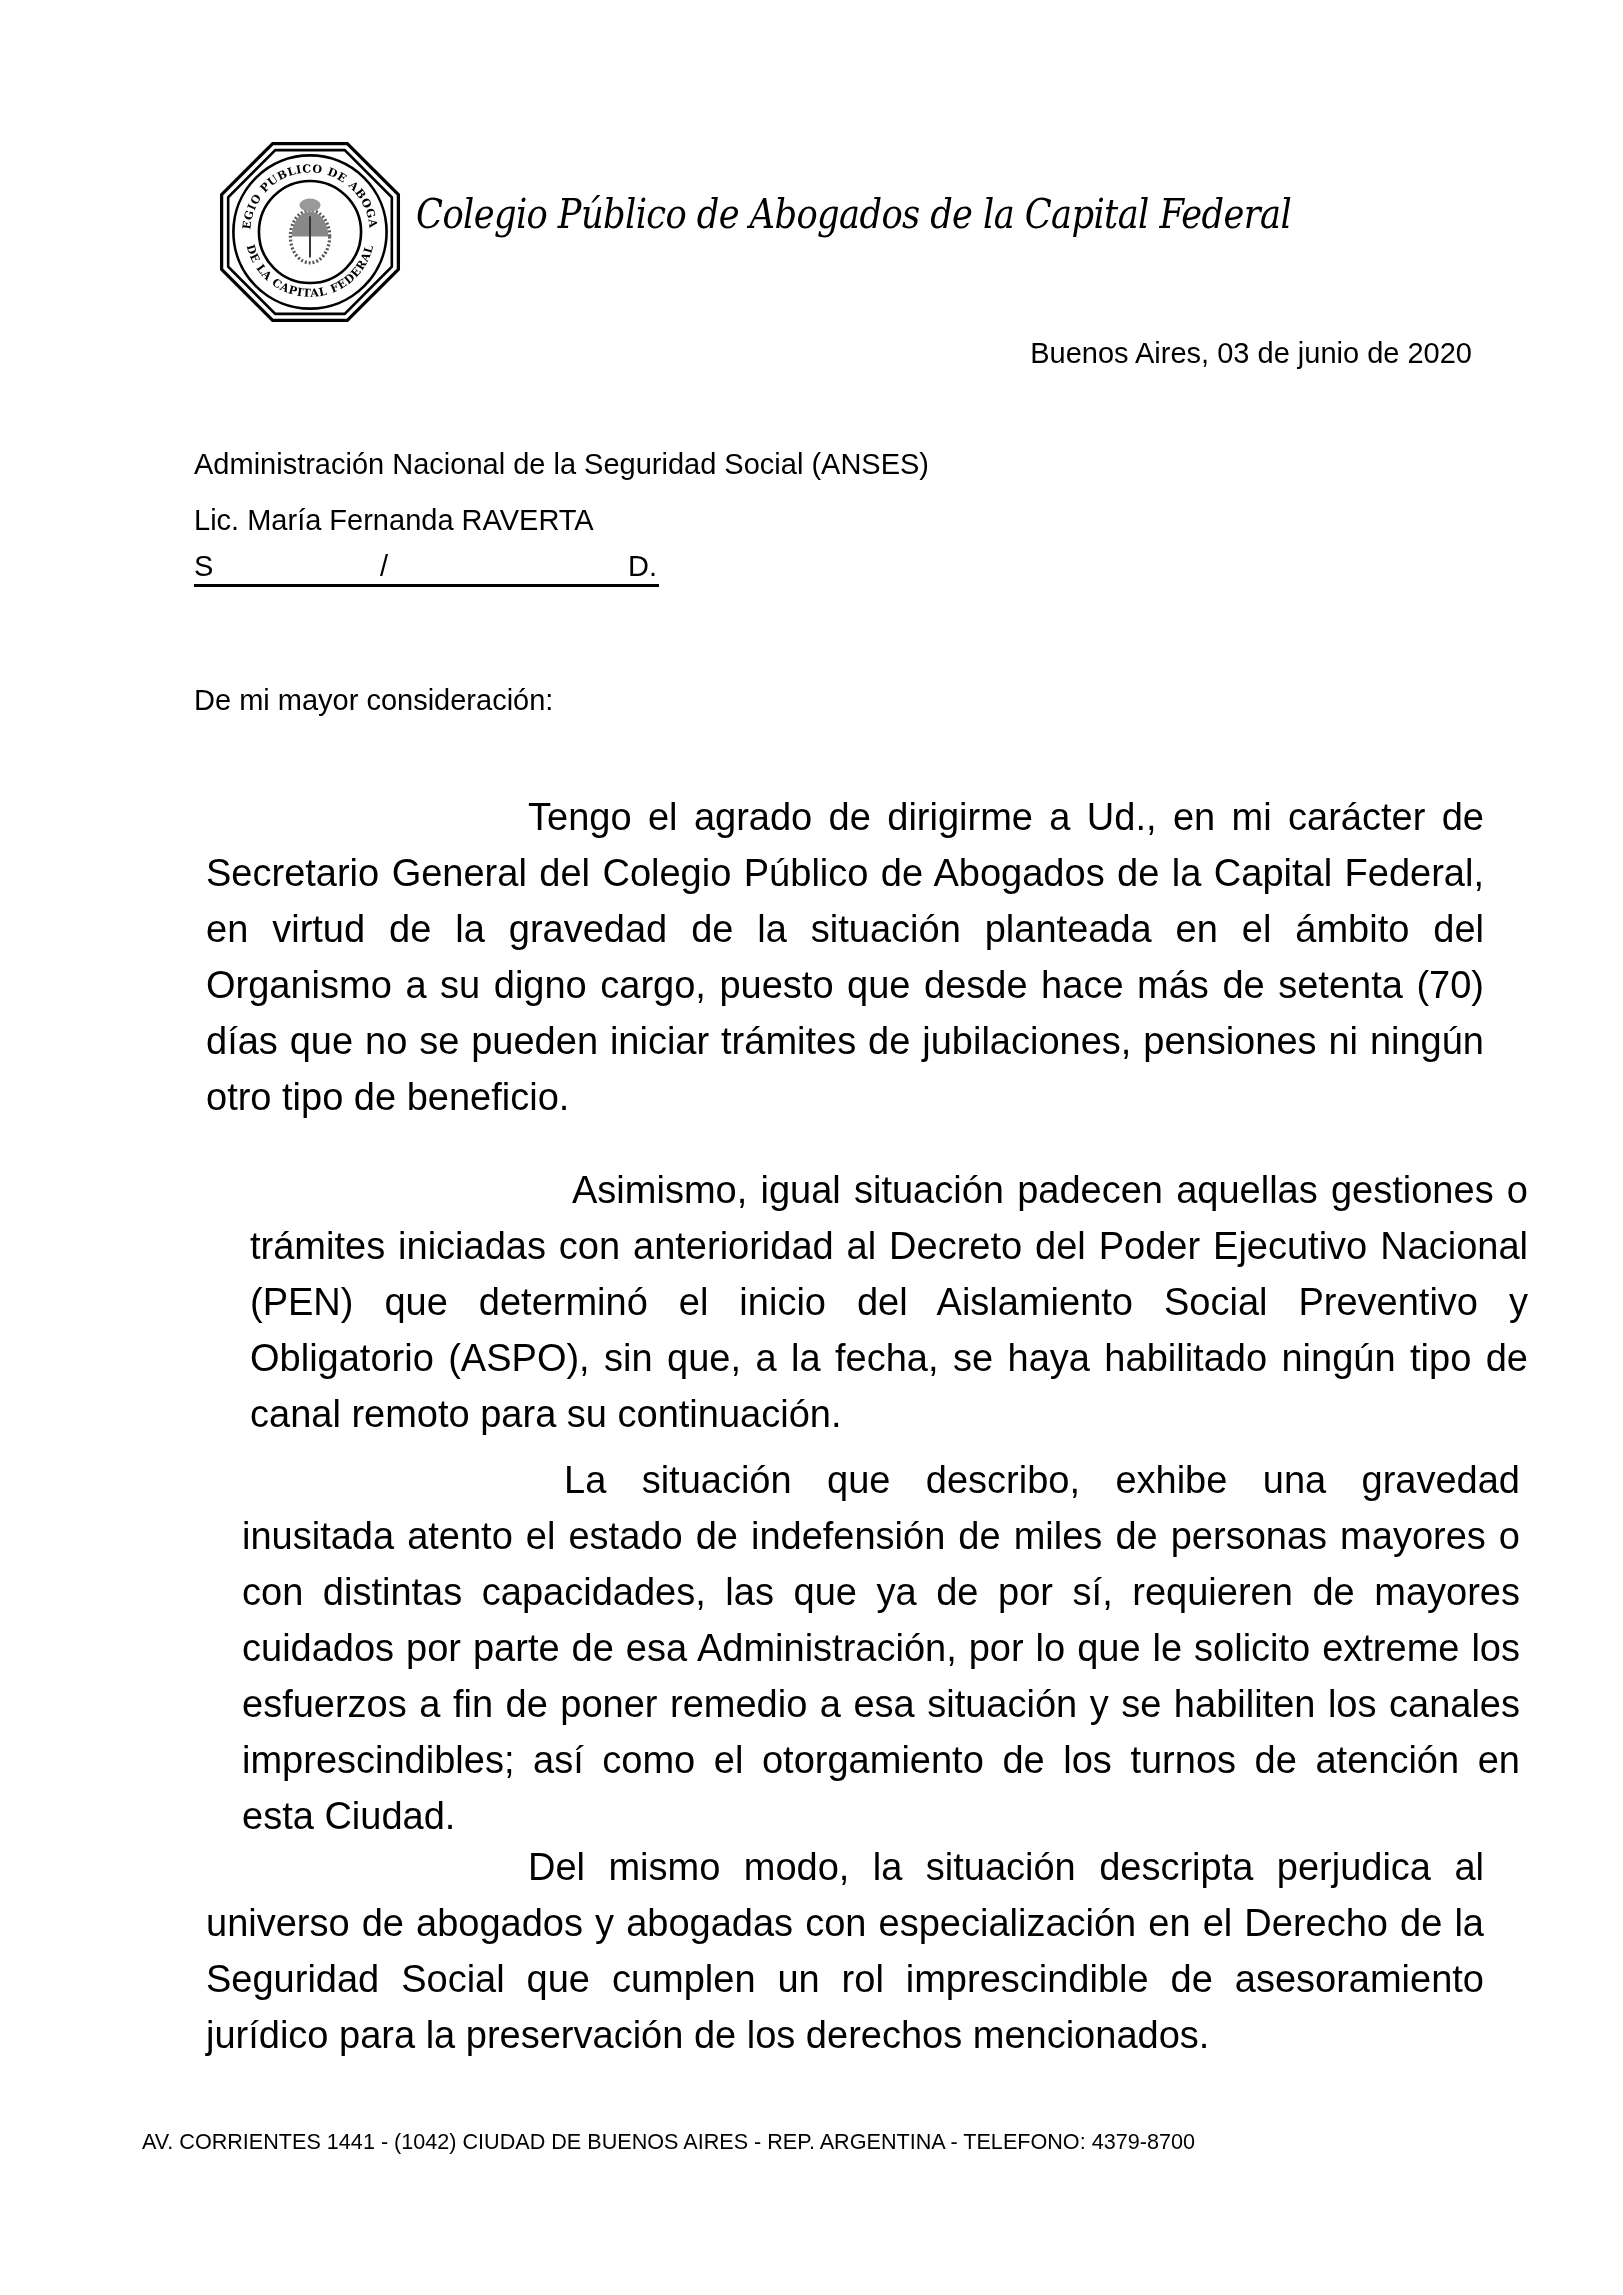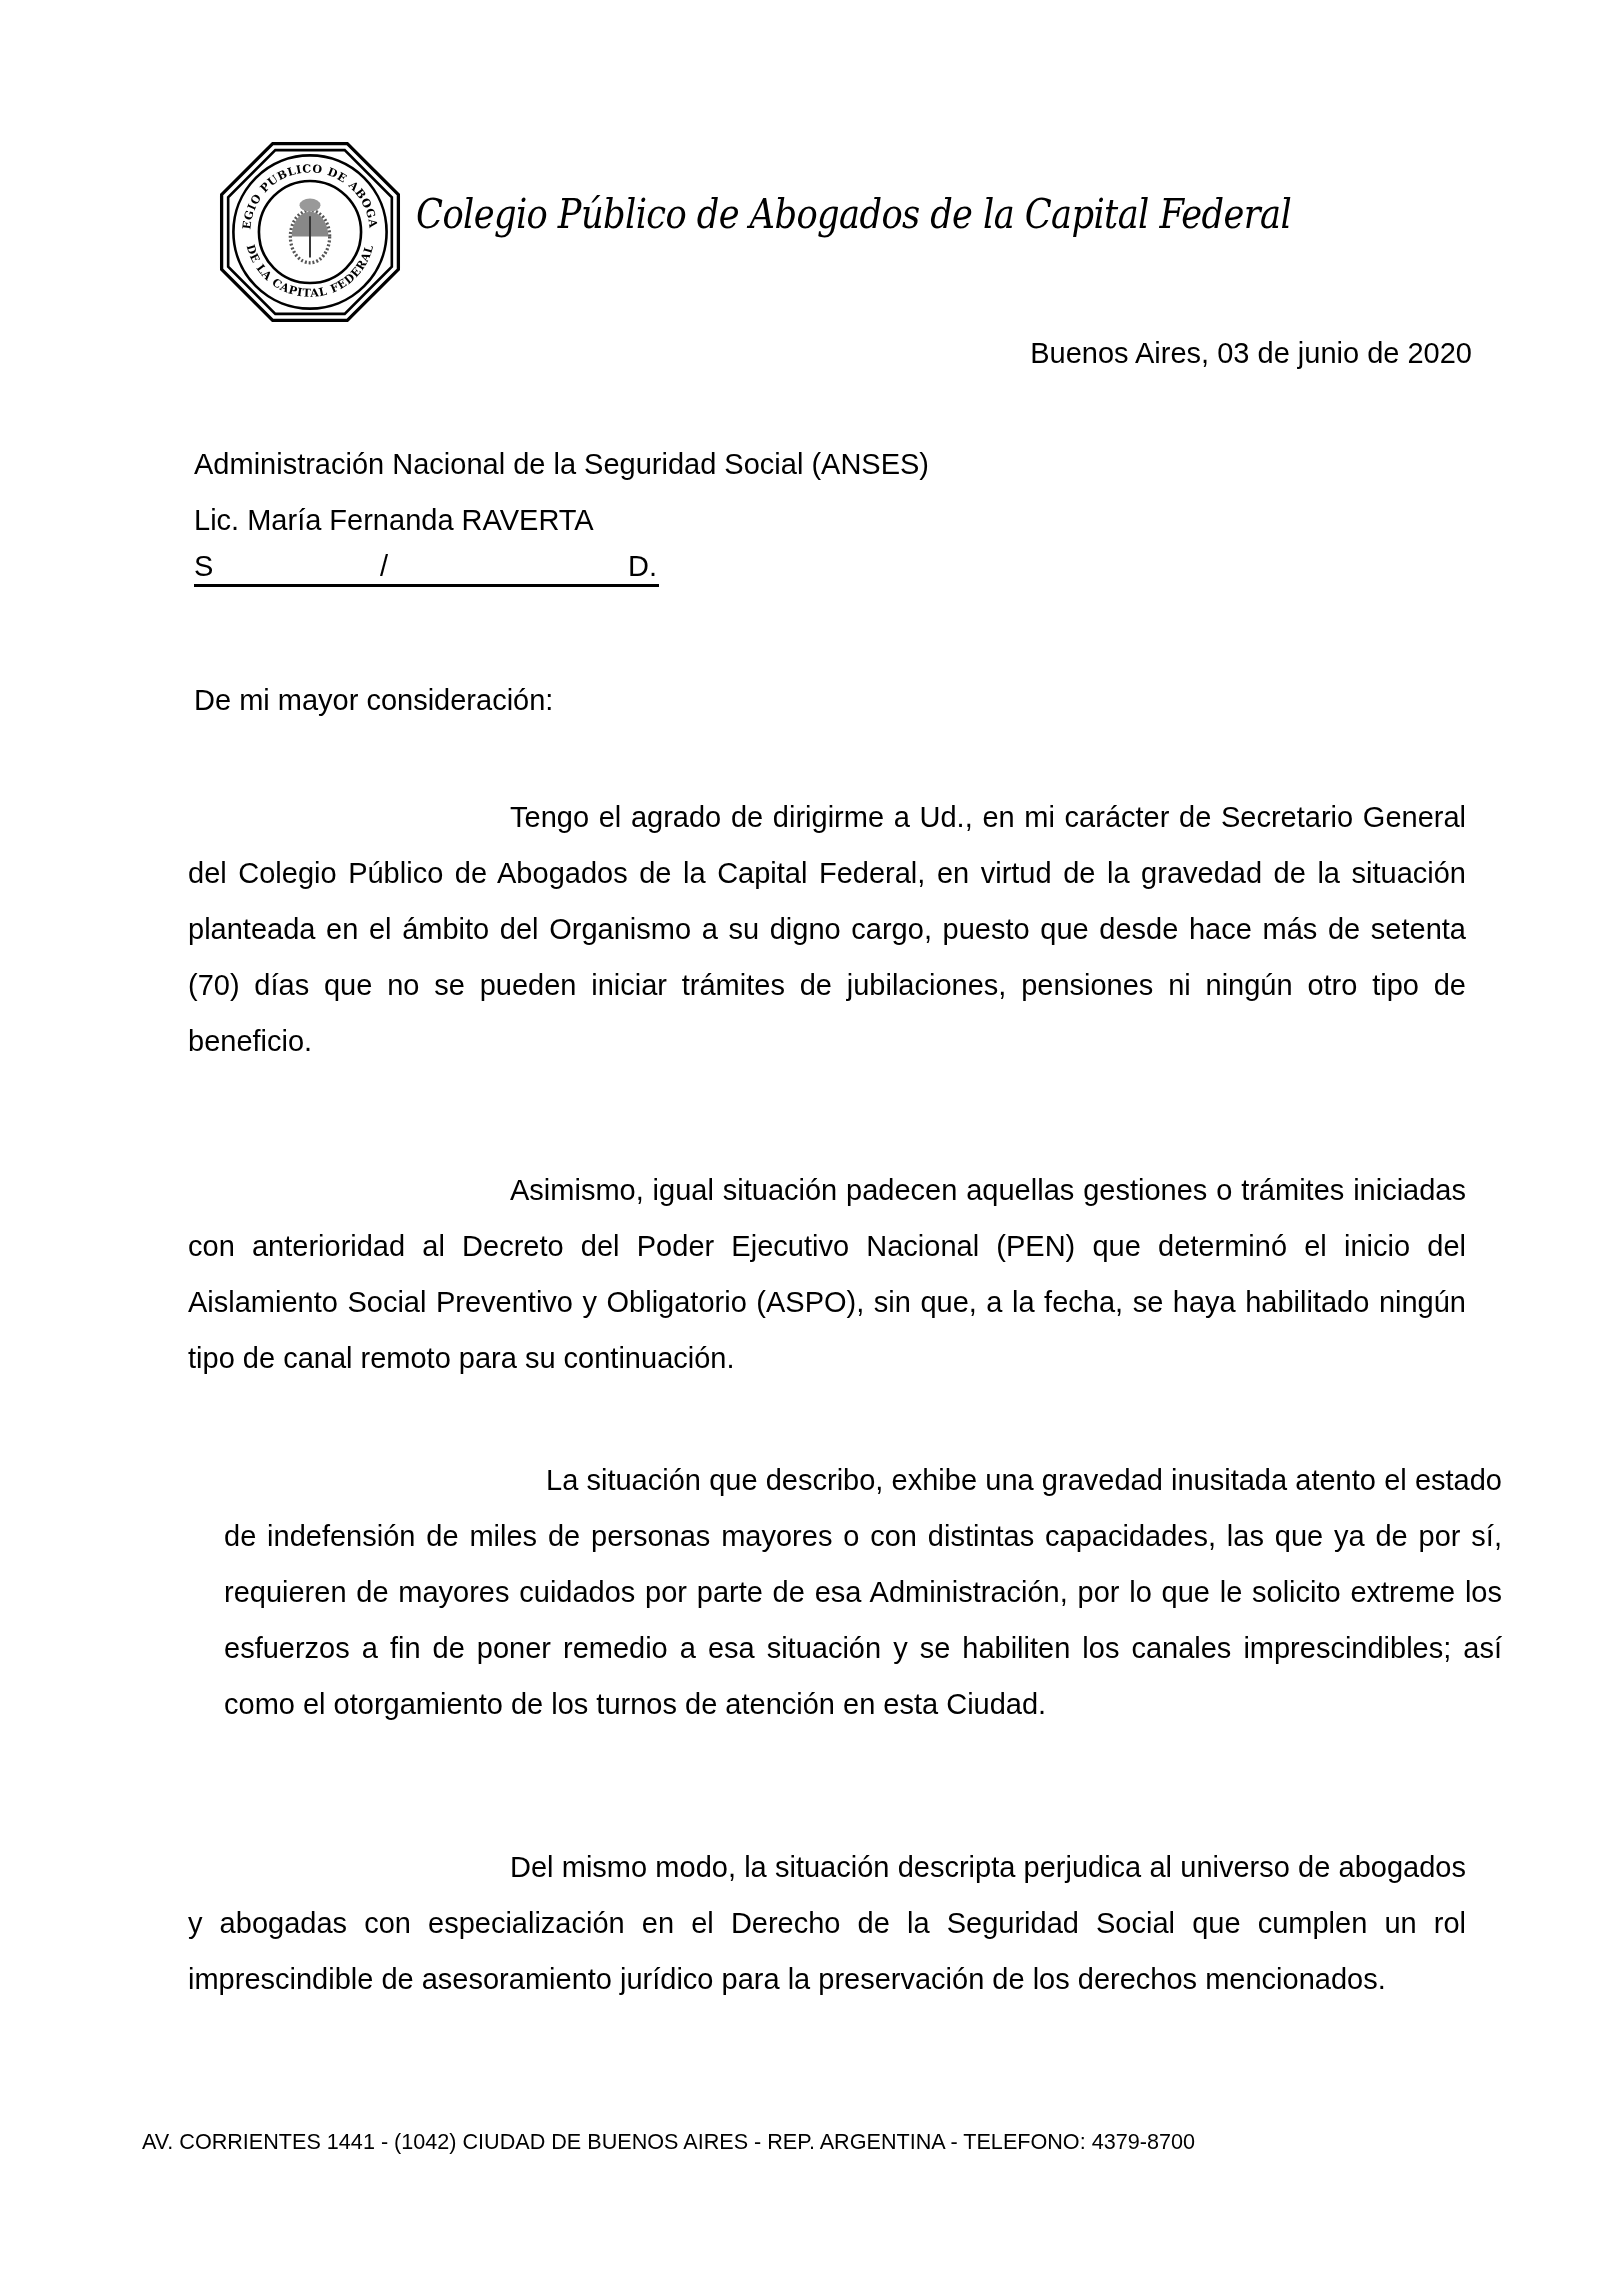--- a/index.html
+++ b/index.html
@@ -9,24 +9,24 @@
   .seal { left: 219px; top: 141px; width: 182px; height: 182px; }
   .letterhead-title { left: 416px; top: 190px; font-family: "DejaVu Serif", serif;
          font-style: italic; font-size: 41px; letter-spacing: -0.7px; white-space: nowrap;
          transform: scaleX(0.86); transform-origin: left center; }
   .date { right: 151px; top: 334px; font-size: 29px; line-height: 39px; white-space: nowrap; }
   .recipient { left: 194px; top: 436px; font-size: 29px; line-height: 56px; }
   .recipient div { white-space: nowrap; }
   .sd { position: relative; width: 465px; height: 39px; border-bottom: 3.9px solid #000; box-sizing: border-box; }
   .sd span { position: absolute; top: 0; line-height: 37px; font-size: 29px; }
   .salutation { left: 194px; top: 681px; font-size: 29px; line-height: 39px; white-space: nowrap; }
-  .para { left: 188px; width: 1278px; font-size: 29px; line-height: 56px; text-align: justify;
+  .para { left: 206px; width: 1278px; font-size: 38px; line-height: 56px; text-align: justify;
           text-align-last: left; text-indent: 322px; margin: 0; }
   .p1 { top: 789px; }
-  .p2 { top: 1162px; }
+  .p2 { top: 1162px; margin-left: 44px; }
   .p3 { top: 1452px; margin-left: 36px; }
   .p4 { top: 1839px; }
   .footer { left: 0; width: 1337px; text-align: center; top: 2127px; font-size: 21.6px;
             line-height: 29px; white-space: nowrap; }
 </style>
 </head>
 <body>
 
 <div class="abs seal">
   <svg width="182" height="182" viewBox="0 0 278 278" xmlns="http://www.w3.org/2000/svg">

